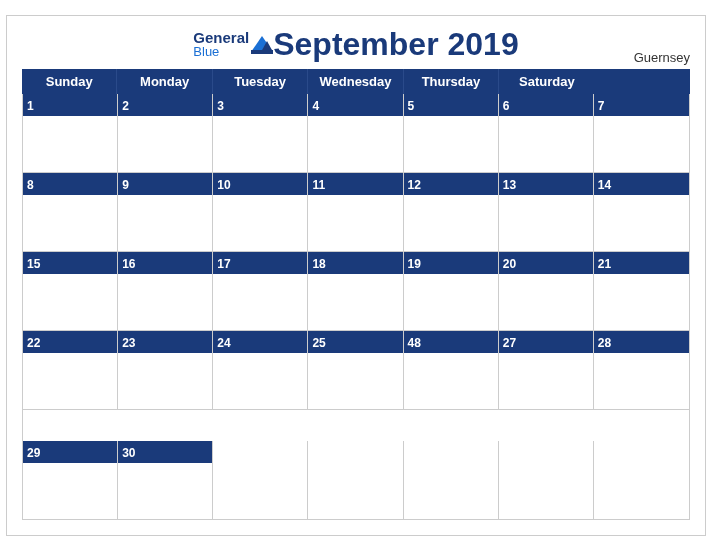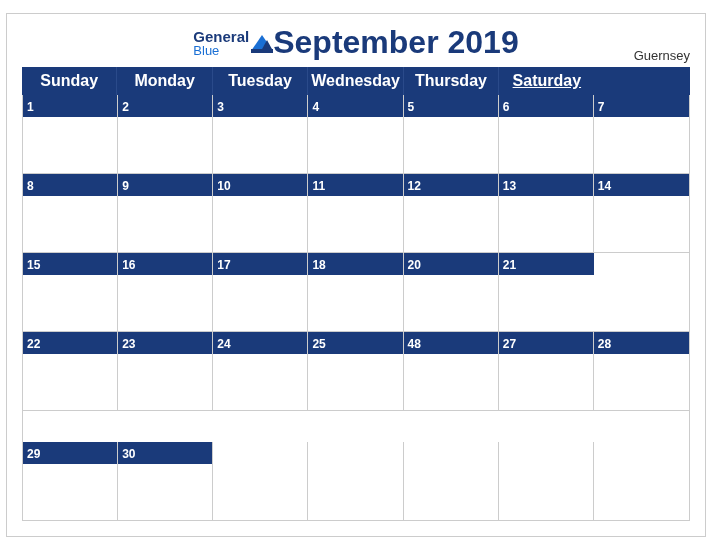--- a/index.html
+++ b/index.html
@@ -67,27 +67,26 @@
     .days-header {
       display: grid;
       grid-template-columns: repeat(7, 1fr);
       background: #1a3a7a;
       margin-top: 6px;
     }
     .day-header {
       color: #fff;
       text-align: center;
       padding: 5px 2px;
-      font-size: 16px;
+      font-size: 13px;
       font-weight: bold;
       border-right: 1px solid #2a4a8a;
     }
     .day-header:last-child {
       border-right: none;
-      text-decoration: underline;
     }
     .calendar-grid {
       display: flex;
       flex-direction: column;
       border-left: 1px solid #ccc;
       border-right: 1px solid #ccc;
       border-bottom: 1px solid #ccc;
     }
     .calendar-week {
       display: grid;
@@ -204,20 +203,23 @@
         <div class="calendar-day">
           <div class="day-number-row"><span class="day-number">16</span></div>
         </div>
         <div class="calendar-day">
           <div class="day-number-row"><span class="day-number">17</span></div>
         </div>
         <div class="calendar-day">
           <div class="day-number-row"><span class="day-number">18</span></div>
         </div>
         <div class="calendar-day">
+          <div class="day-number-row"><span class="day-number">19</span></div>
+        </div>
+        <div class="calendar-day">
           <div class="day-number-row"><span class="day-number">20</span></div>
         </div>
         <div class="calendar-day">
           <div class="day-number-row"><span class="day-number">21</span></div>
         </div>
       </div>
       <div class="calendar-week">
         <div class="calendar-day">
           <div class="day-number-row"><span class="day-number">22</span></div>
         </div>

